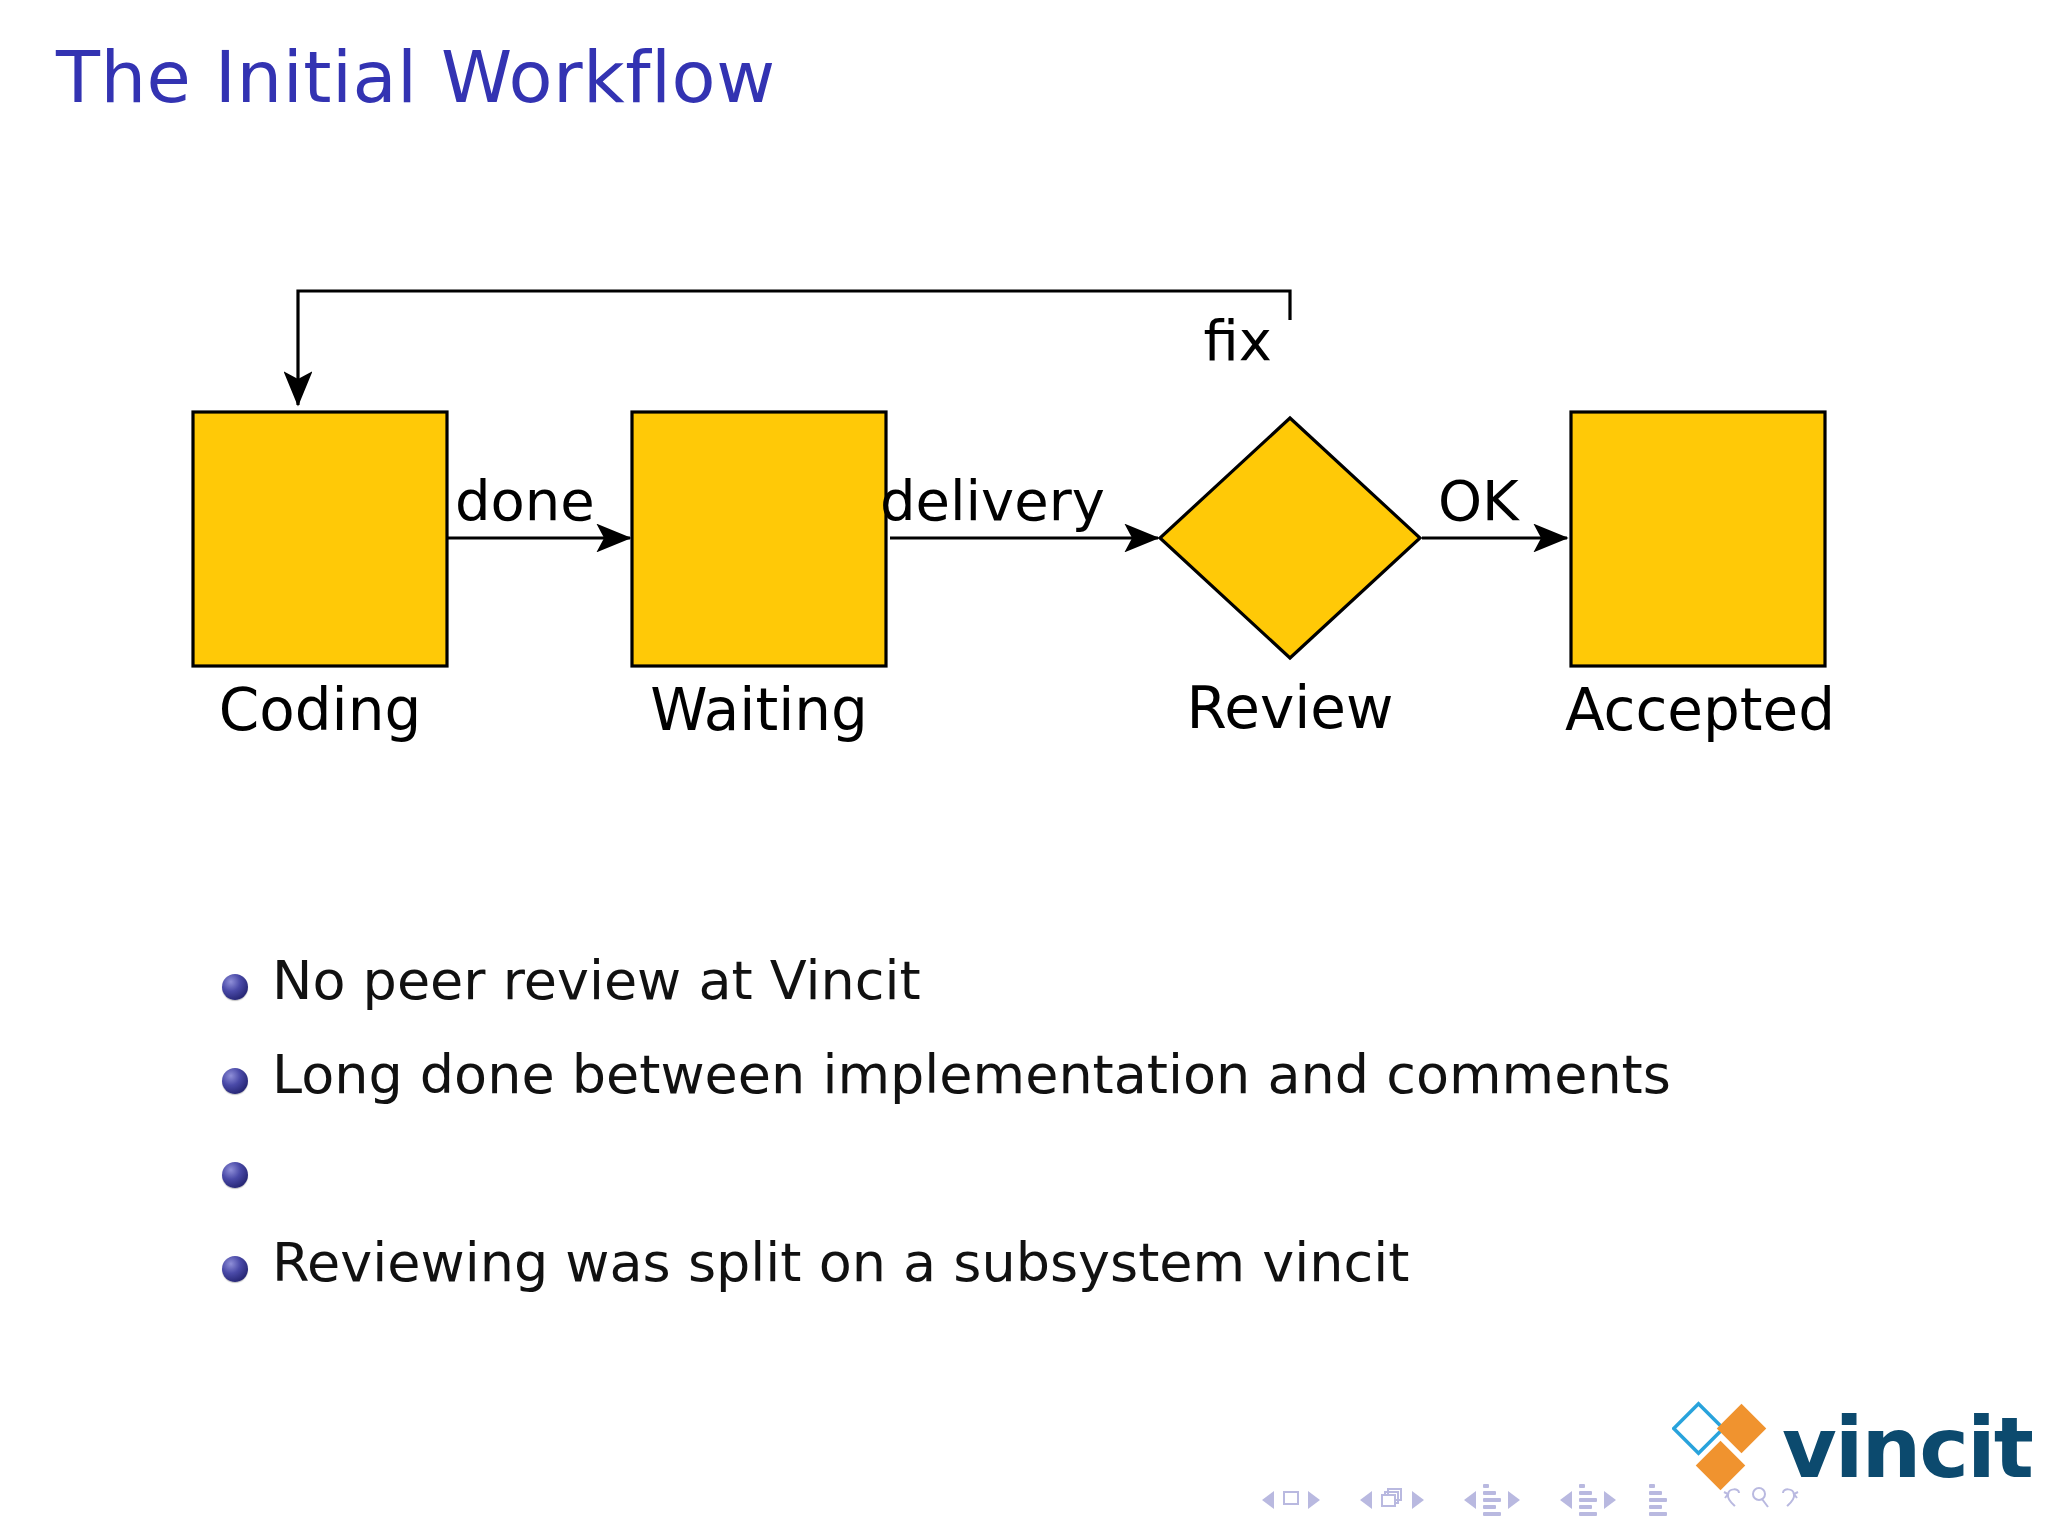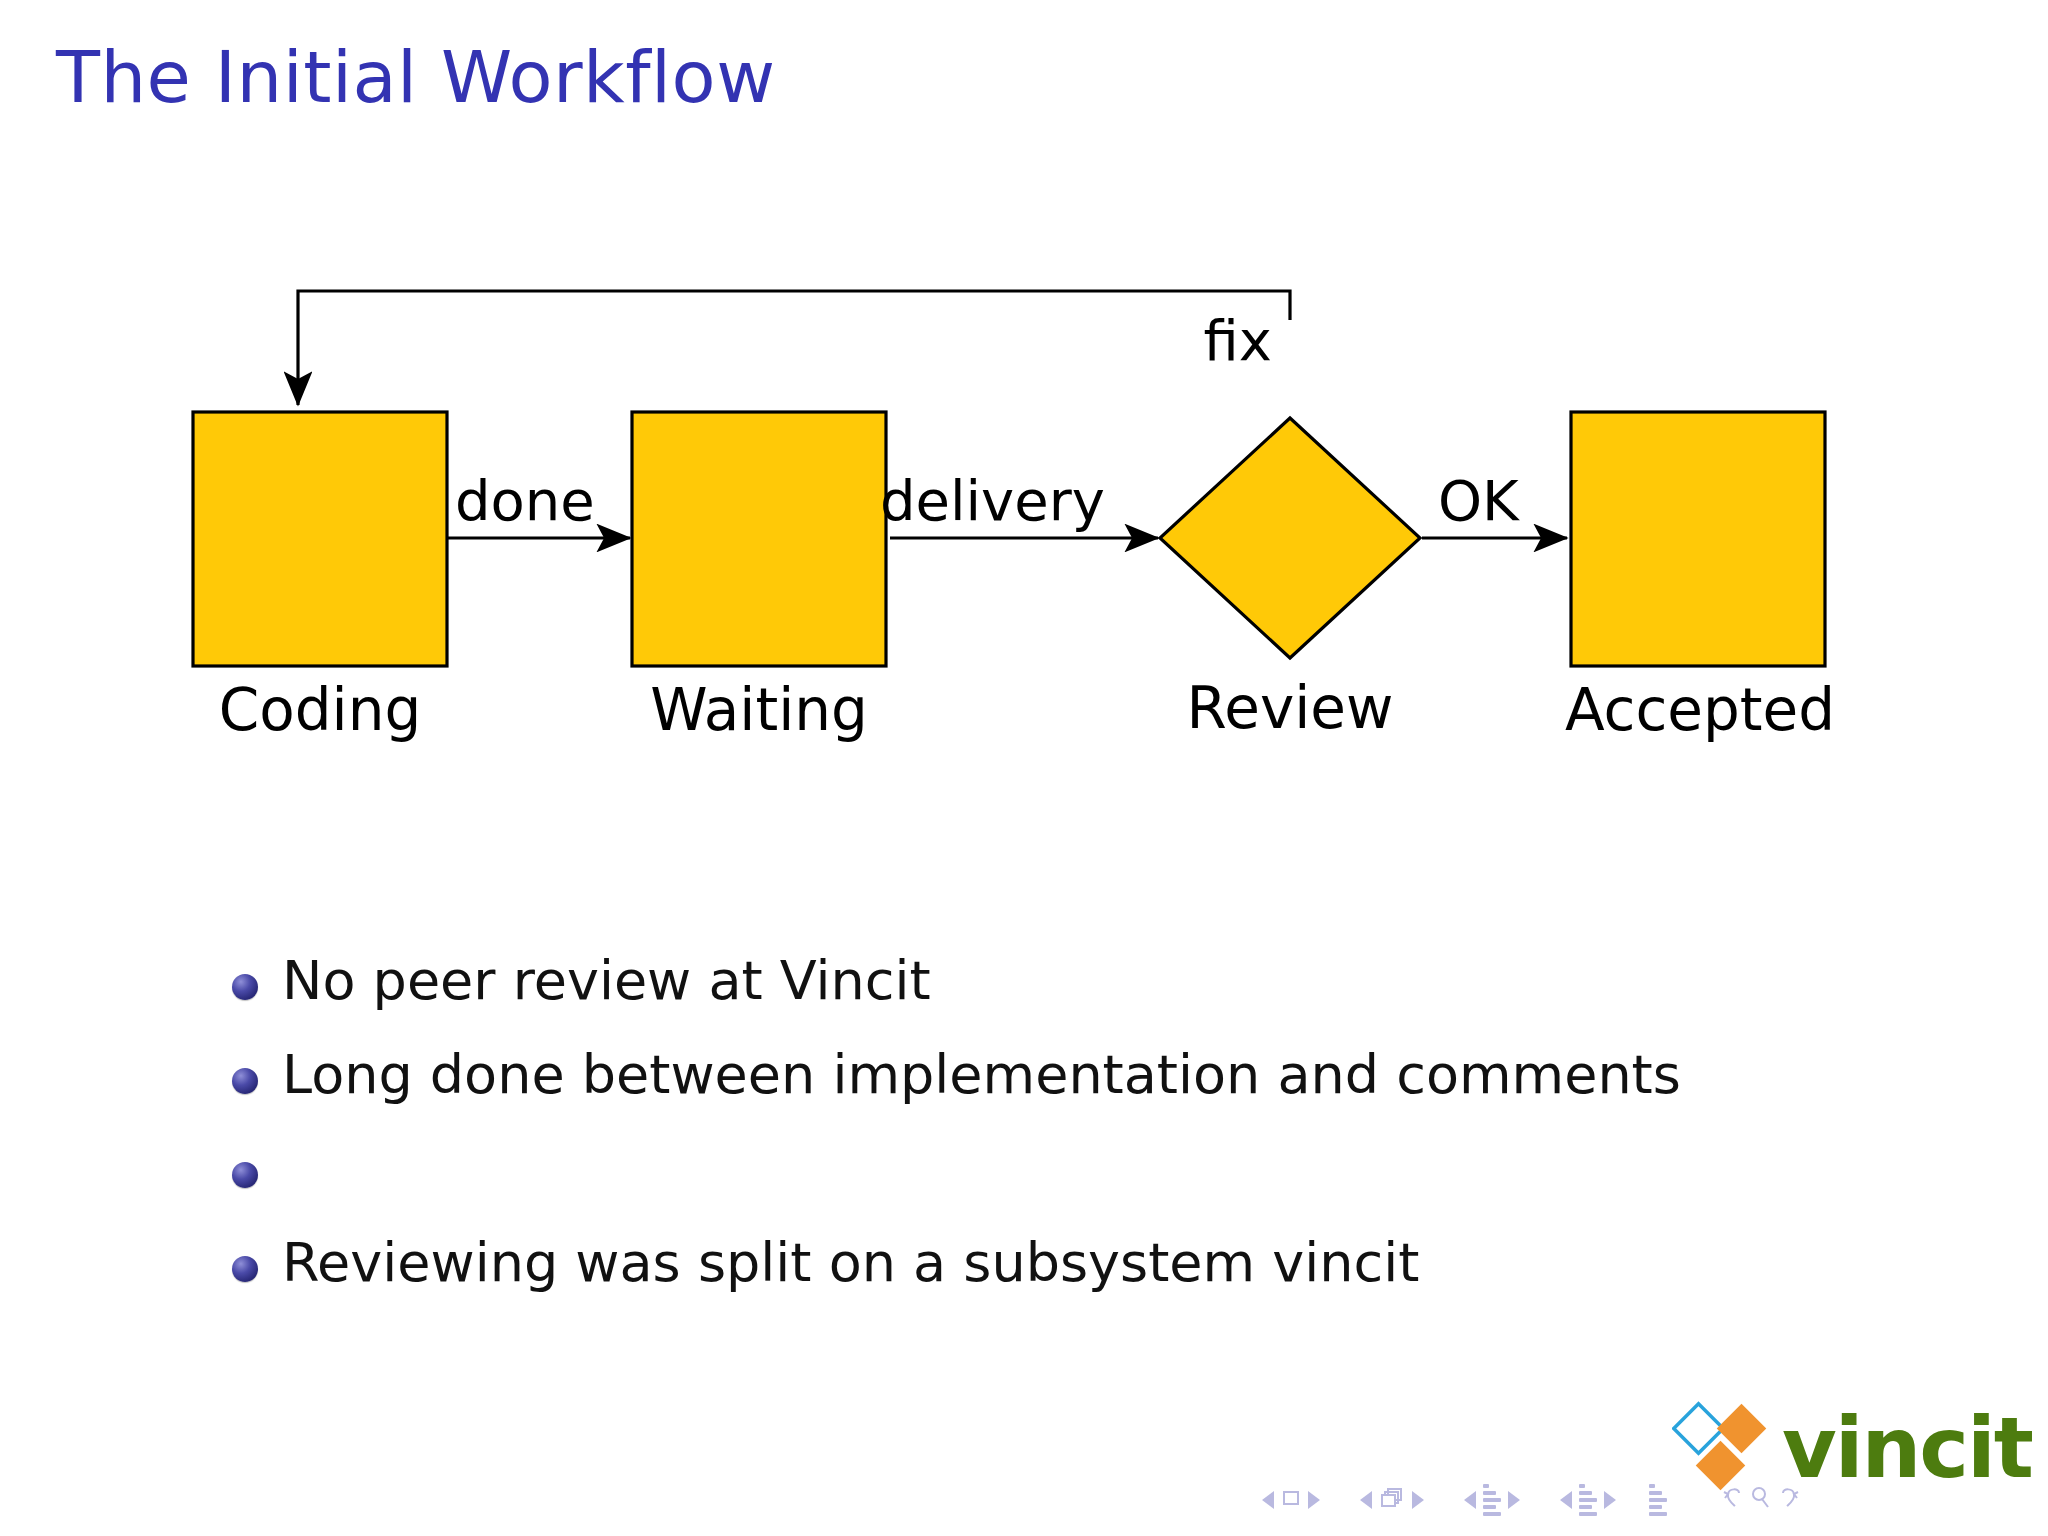--- a/index.html
+++ b/index.html
@@ -56,21 +56,21 @@
   }
   .flow-line {
     stroke: #000000;
     stroke-width: 3.2;
     fill: none;
   }
 
   
   #bullet-list {
     position: absolute;
-    left: 232px;
+    left: 222px;
     top: 952px;
     width: 1600px;
   }
   .bullet-row {
     display: flex;
     align-items: flex-start;
     height: 94px;
   }
   .bullet-marker {
     width: 26px;
@@ -95,21 +95,21 @@
     position: absolute;
     right: 16px;
     top: 1398px;
     display: flex;
     align-items: center;
     height: 100px;
   }
   #vincit-wordmark {
     font-size: 84px;
     font-weight: bold;
-    color: #4d7c0f;
+    color: #0c4a6e;
     letter-spacing: -2px;
     line-height: 1;
     margin-left: 6px;
     font-family: "DejaVu Sans", "Liberation Sans", sans-serif;
   }
 
   
   #nav-bar {
     position: absolute;
     left: 1255px;

